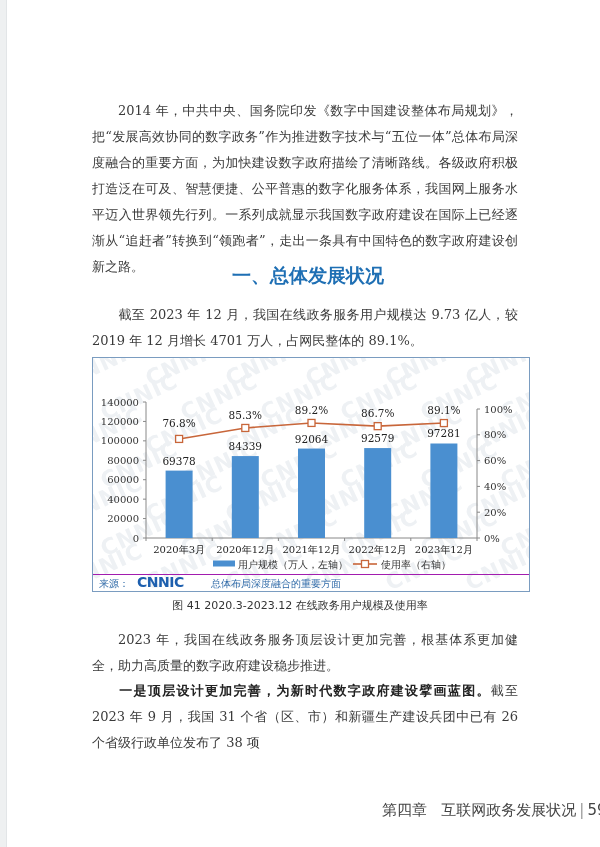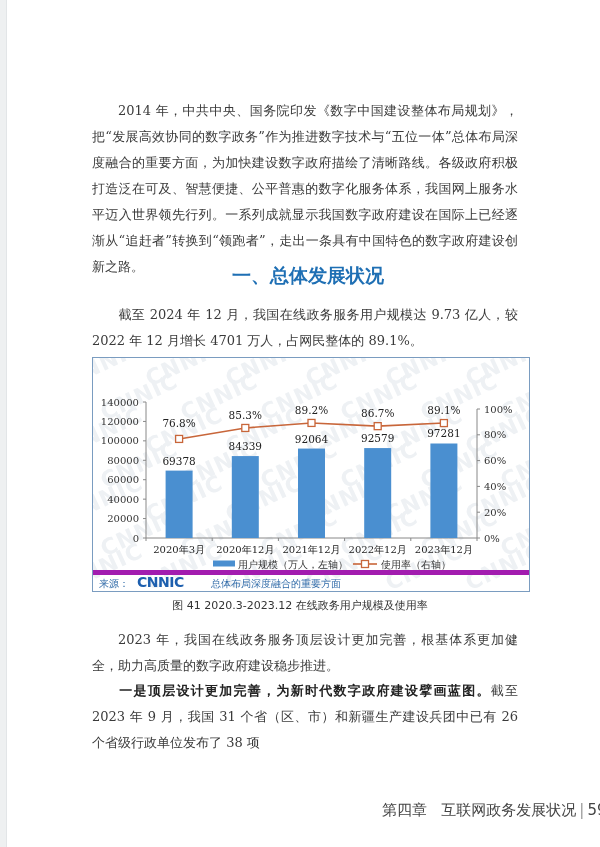--- a/index.html
+++ b/index.html
@@ -13,40 +13,40 @@
   .p1 { top: 98px; }
   .heading { position: absolute; left: 0; width: 600px; top: 255px; text-align: center; font-family: "DejaVu Sans", "Liberation Sans", sans-serif; font-weight: bold; font-size: 19px; color: #1e6fb4; margin: 8px; }
   .p2 { top: 302px; }
   .p3 { top: 627px; }
   .p4 { top: 678px; }
   .p4 b { font-weight: bold; color: #222; }
 
   .chart-frame { position: absolute; left: 92px; top: 357px; width: 438px; height: 235px; border: 1px solid #7a9cc0; box-sizing: border-box; background: #fff; overflow: hidden; }
   .watermark { position: absolute; font-family: "DejaVu Sans", "Liberation Sans", sans-serif; font-weight: bold; font-size: 22px; color: #eef1f4; transform: rotate(-25deg); letter-spacing: 1px; white-space: nowrap; user-select: none; }
   .chart-title { position: absolute; left: 0; width: 100%; top: 8px; text-align: center; font-size: 11.5px; font-weight: bold; color: #222; }
-  .source-row { position: absolute; left: 0; right: 0; bottom: 0; height: 16px; border-top: 5px solid #a21caf; font-size: 10px; color: #2f6aa8; }
+  .source-row { position: absolute; left: 0; right: 0; bottom: 0; height: 16px; border-top: 1px solid #a21caf; font-size: 10px; color: #2f6aa8; }
   .source-label { position: absolute; left: 6px; top: 2px; color: #2f6aa8; }
   .cnnic-logo { position: absolute; left: 44px; top: -1px; font-family: "DejaVu Sans", "Liberation Sans", sans-serif; font-weight: bold; font-size: 14px; color: #1d5fae; letter-spacing: -0.5px; }
   .source-text { position: absolute; left: 118px; top: 2px; color: #2f6aa8; }
   .source-date { position: absolute; right: 8px; top: 16px; color: #2f6aa8; margin-left: 23px; }
   .caption { position: absolute; left: 0; width: 600px; top: 598px; text-align: center; font-family: "DejaVu Sans", "Liberation Sans", sans-serif; font-size: 11px; color: #333; }
   .footer { position: absolute; left: 382px; top: 801px; font-family: "DejaVu Sans", "Liberation Sans", sans-serif; font-size: 15px; color: #444; white-space: nowrap; }
   .footer .sep { color: #999; padding: 0 3px; }
   svg text { font-family: "DejaVu Serif", "Liberation Serif", serif; }
 </style>
 </head>
 <body>
 
 <div class="left-strip"></div>
 
 <p class="para p1"><span class="indent"></span><span>2014 年，中共中央、国务院印发《数字中国建设整体布局规划》，把“发展高效协同的数字政务”作为推进数字技术与“五位一体”总体布局深度融合的重要方面，为加快建设数字政府描绘了清晰路线。各级政府积极打造泛在可及、智慧便捷、公平普惠的数字化服务体系，我国网上服务水平迈入世界领先行列。一系列成就显示我国数字政府建设在国际上已经逐渐从“追赶者”转换到“领跑者”，走出一条具有中国特色的数字政府建设创新之路。</span></p>
 
 <h2 class="heading">一、总体发展状况</h2>
 
-<p class="para p2"><span class="indent"></span><span>截至 2024 年 12 月，我国在线政务服务用户规模达 9.73 亿人，较 2022 年 12 月增长 4701 万人，占网民整体的 89.1%。</span></p>
+<p class="para p2"><span class="indent"></span><span>截至 2023 年 12 月，我国在线政务服务用户规模达 9.73 亿人，较 2019 年 12 月增长 4701 万人，占网民整体的 89.1%。</span></p>
 
 <div class="chart-frame">
   <div id="wm-layer">
       <div class="watermark" style="left: -30px; top: -8px;">CNNIC</div>
       <div class="watermark" style="left: 50px; top: -8px;">CNNIC</div>
       <div class="watermark" style="left: 130px; top: -8px;">CNNIC</div>
       <div class="watermark" style="left: 210px; top: -8px;">CNNIC</div>
       <div class="watermark" style="left: 290px; top: -8px;">CNNIC</div>
       <div class="watermark" style="left: 370px; top: -8px;">CNNIC</div>
       <div class="watermark" style="left: 5px; top: 26px;">CNNIC</div>

